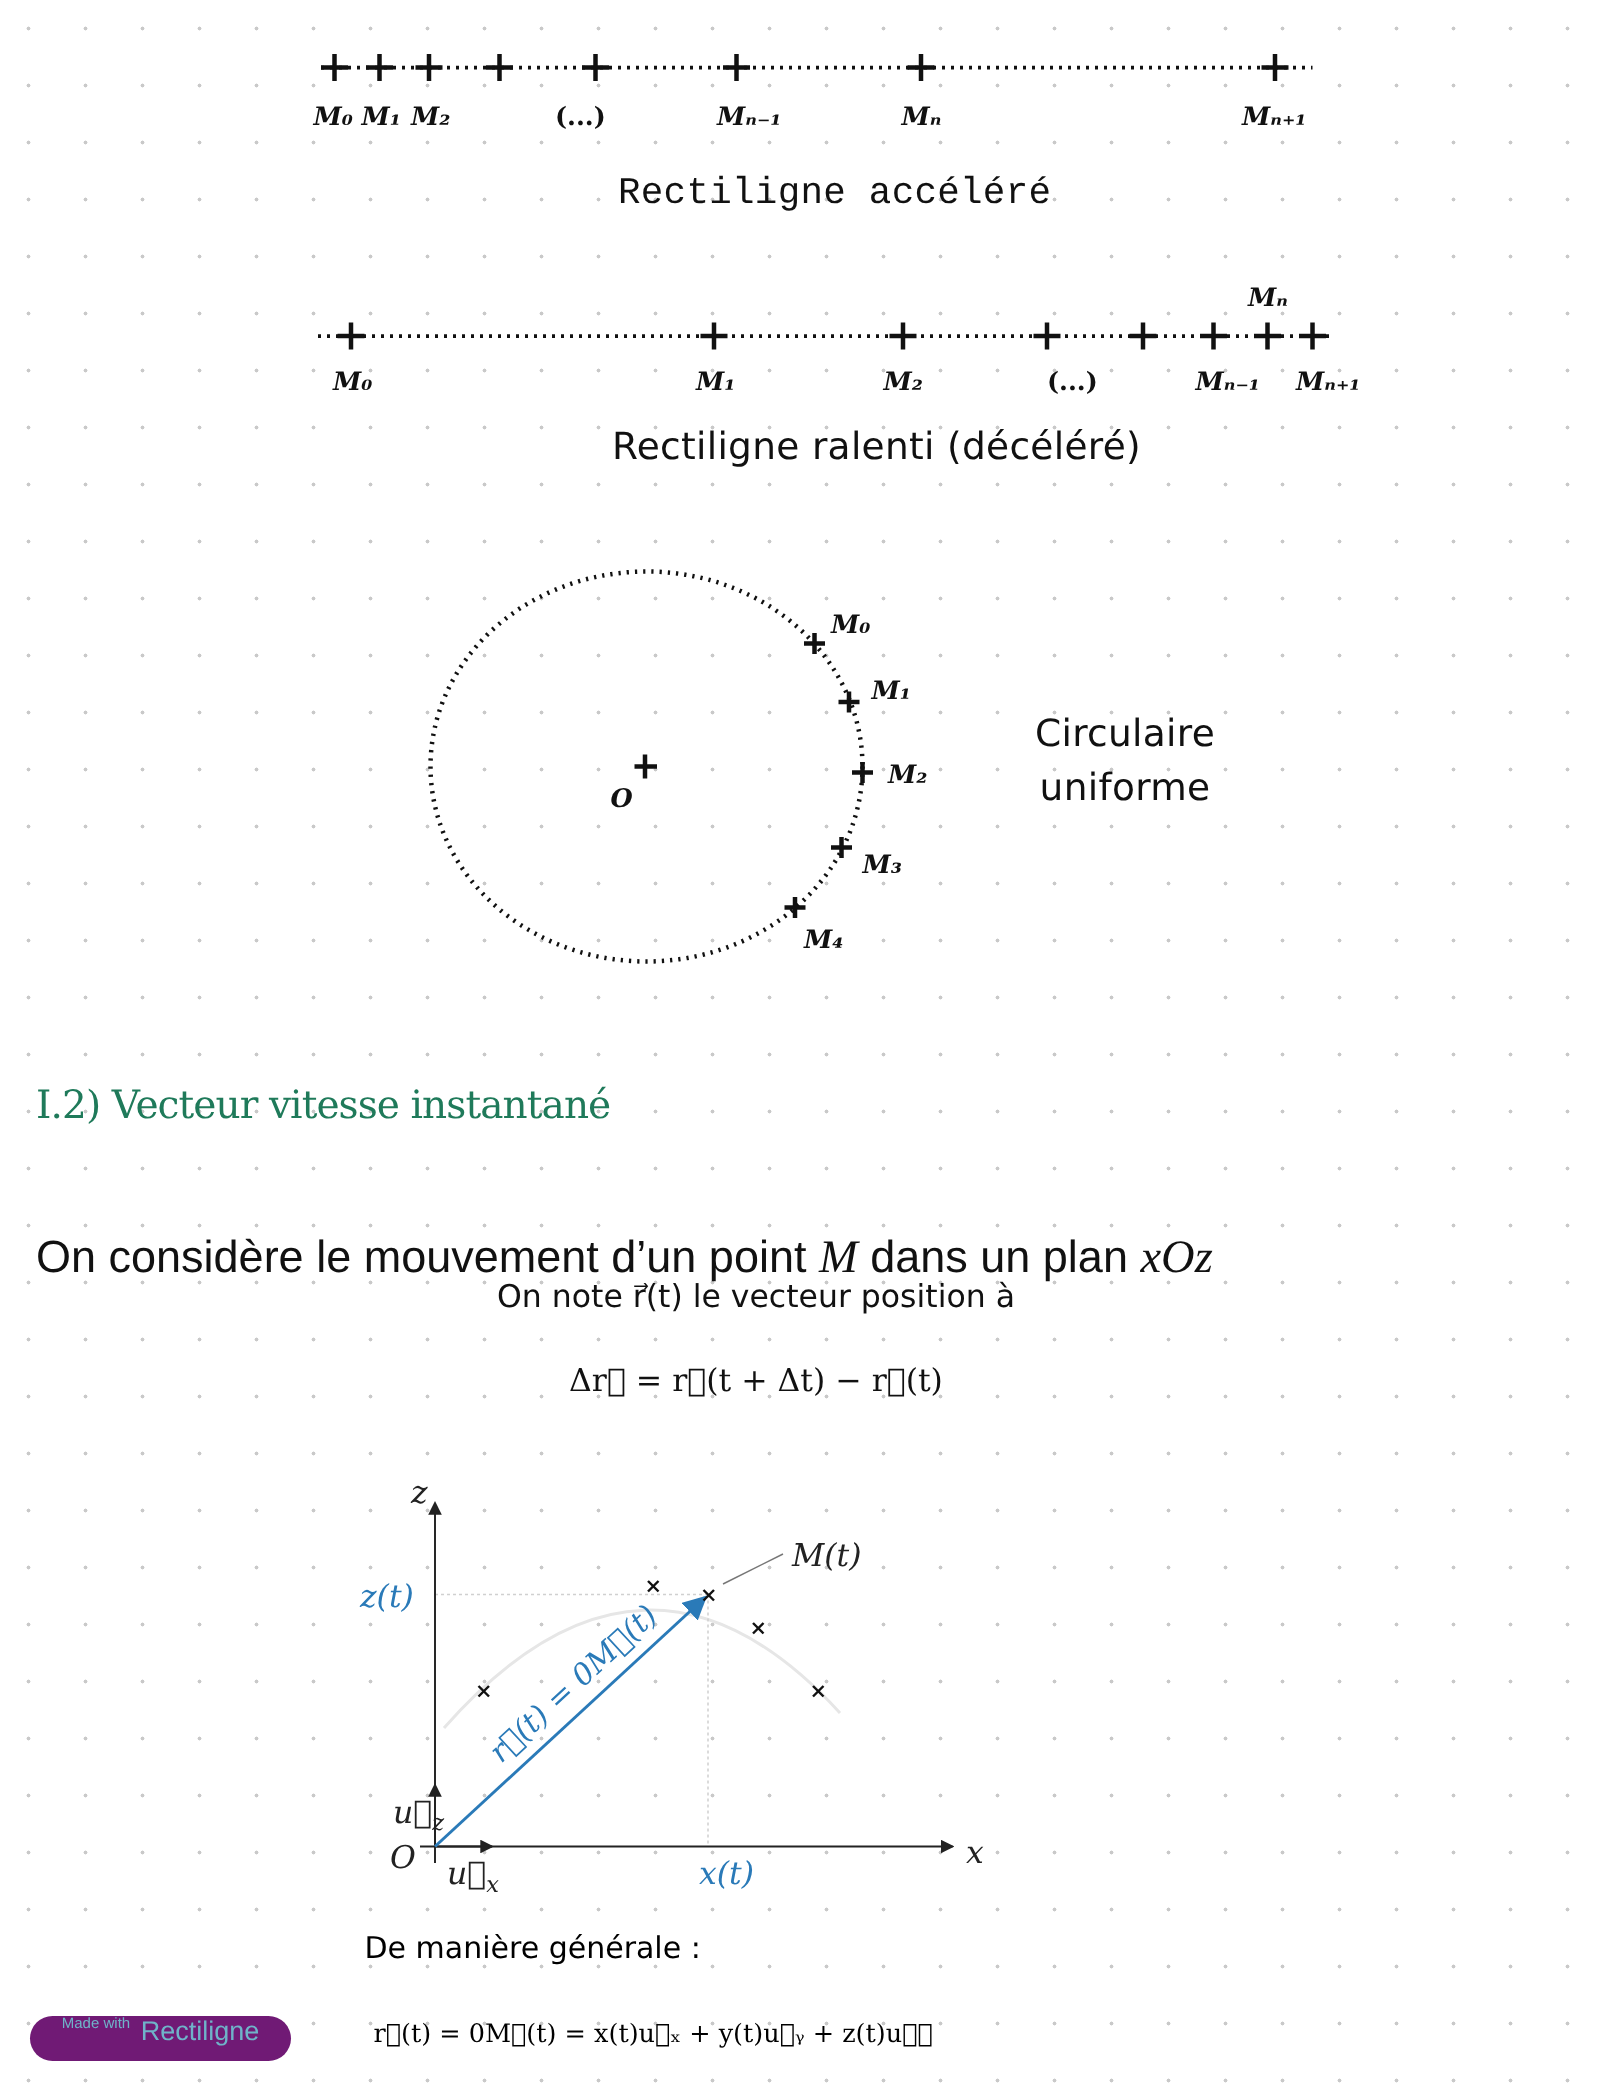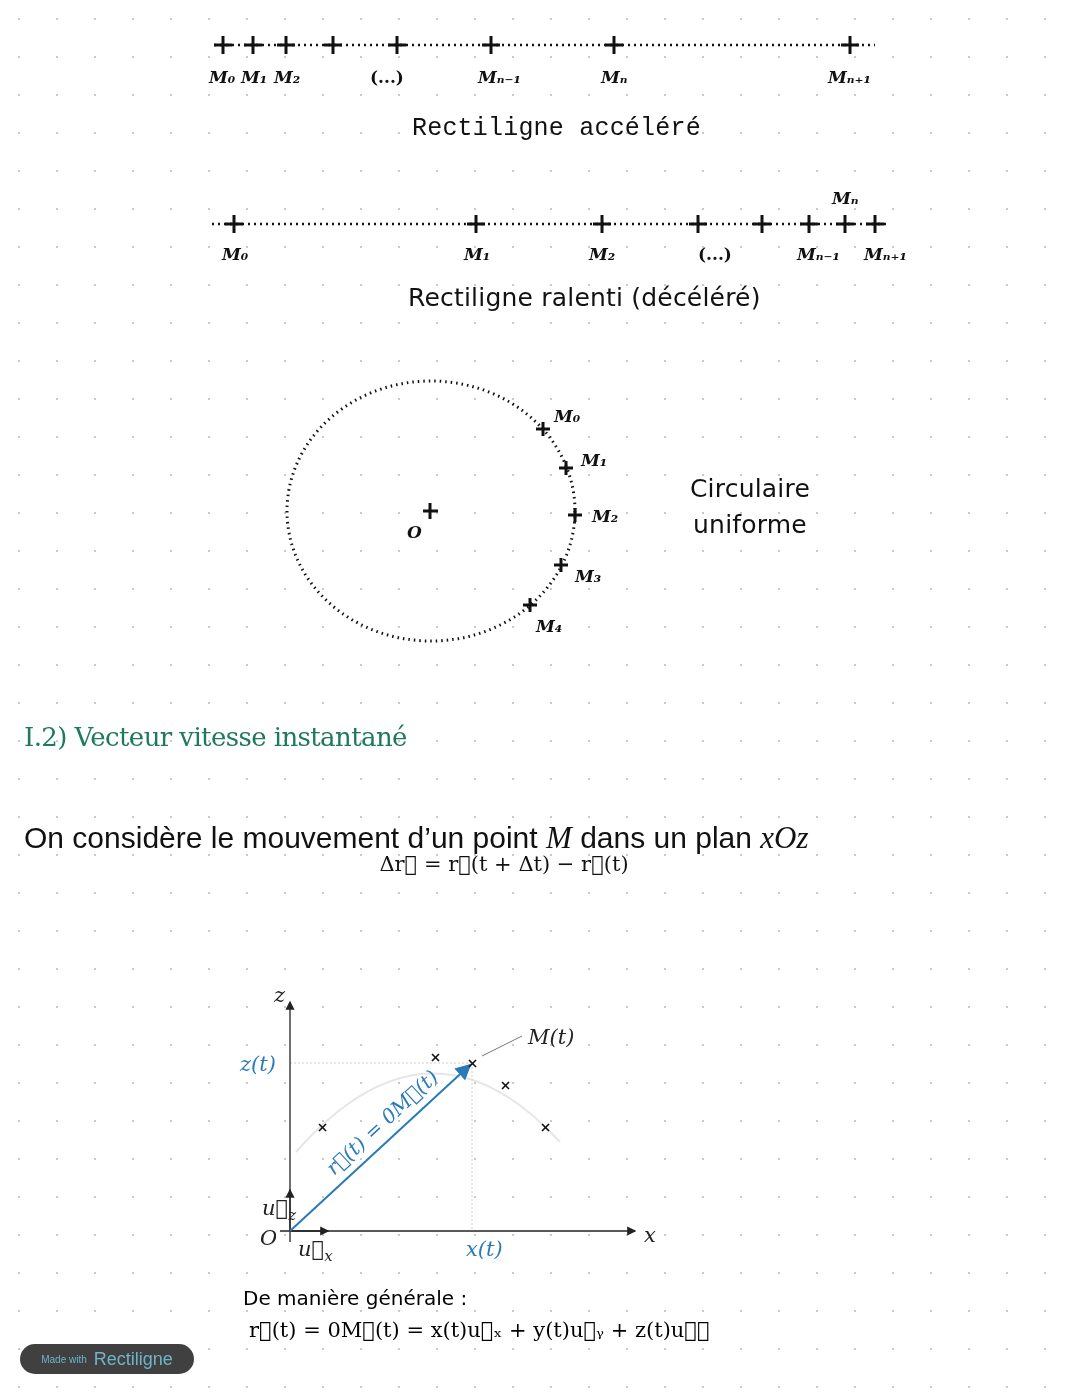--- a/index.html
+++ b/index.html
@@ -29,24 +29,24 @@
     }
     .intro i { font-family: "Liberation Serif", serif; font-size: 31px; }
     .note {
       font-family: "DejaVu Sans", sans-serif; font-size: 21px; color: #111;
       text-align: center; line-height: 30px; width: 520px;
     }
     .general {
       font-family: "DejaVu Sans", sans-serif; font-size: 20px; color: #000000;
       line-height: 32px; white-space: nowrap;
     }
-    .math { font-family: "DejaVu Serif", serif; font-style: italic; }
+    .math { font-family: "DejaVu Serif", serif; font-style: italic; margin-top: 26px; }
     .badge {
       left: 20px; top: 1344px; width: 174px; height: 30px; border-radius: 16px;
-      background: #404040; display: flex; align-items: center; justify-content: center;
+      background: #701a75; display: flex; justify-content: center;
       gap: 7px; color: #6fb3c9;
     }
     .badge .small { font-size: 10px; font-family: "Liberation Sans", sans-serif; }
     .badge .brand { font-size: 18px; font-family: "Liberation Sans", sans-serif; }
   </style>
 </head>
 <body>
 
 <svg class="abs" style="left:200px; top:25px;" width="700" height="70" viewBox="0 0 700 70">
   <line x1="14" y1="20" x2="675" y2="20" stroke="#111" stroke-width="2.5" stroke-dasharray="2 4"></line>
@@ -140,20 +140,21 @@
 <div class="abs caption" style="left:688px; top:457px; text-align:center; width:124px; line-height:36px;margin-top:14px;">
   <div>Circulaire</div>
   <div>uniforme</div>
 </div>
 
 <div class="abs heading" style="left:24px; top:722px;">I.2) Vecteur vitesse instantané</div>
 
 <div class="abs intro" style="left:24px; top:793px;"><span>On considère le mouvement d’un point </span><i>M</i><span> dans un plan </span><i>xOz</i></div>
 
 <div class="abs note" style="left:244px; top:849px;">
+  <div>On note r⃗(t) le vecteur position à</div>
   <div class="math" style="font-style:normal;">Δr⃗ = r⃗(t + Δt) − r⃗(t)</div>
 </div>
 
 <svg class="abs" style="left:230px; top:980px;" width="450" height="290" viewBox="0 0 450 290">
   <defs>
     <marker id="ahBlack" markerWidth="7" markerHeight="7" refX="6" refY="3.5" orient="auto">
       <path d="M0,0 L7,3.5 L0,7 z" fill="#222"></path>
     </marker>
     <marker id="ahBlue" markerWidth="8" markerHeight="8" refX="7" refY="4" orient="auto">
       <path d="M0,0 L8,4 L0,8 z" fill="#2a7ab8"></path>
@@ -197,19 +198,19 @@
   </g>
   <g font-style="italic" font-size="21" fill="#2a7ab8">
     <text x="10" y="91">z(t)</text>
     <text x="236" y="276">x(t)</text>
     <text x="0" y="0" transform="translate(104,196) rotate(-42.7)" font-size="20">r⃗(t) = 0M⃗(t)</text>
   </g>
 </svg>
 
 <div class="abs general" style="left:243px; top:1282px;">
   <div>De manière générale :</div>
-  <div class="math" style="font-style:normal; font-size:21px; padding-left:6px;">r⃗(t) = 0M⃗(t) = x(t)u⃗ₓ + y(t)u⃗ᵧ + z(t)u⃗𝓏</div>
+  <div class="math" style="font-style:normal; font-size:17px; padding-left:6px;">r⃗(t) = 0M⃗(t) = x(t)u⃗ₓ + y(t)u⃗ᵧ + z(t)u⃗𝓏</div>
 </div>
 
 <div class="abs badge">
   <span class="small">Made with</span>
   <span class="brand">Rectiligne</span>
 </div>
 
 </body></html>

